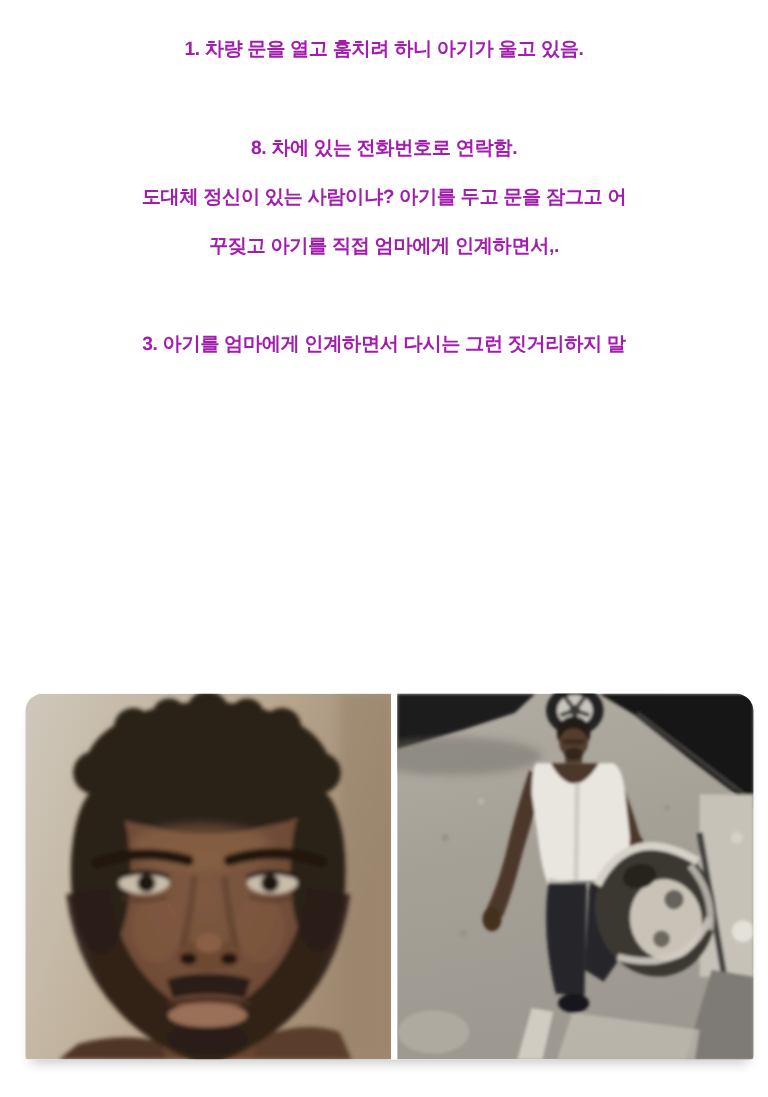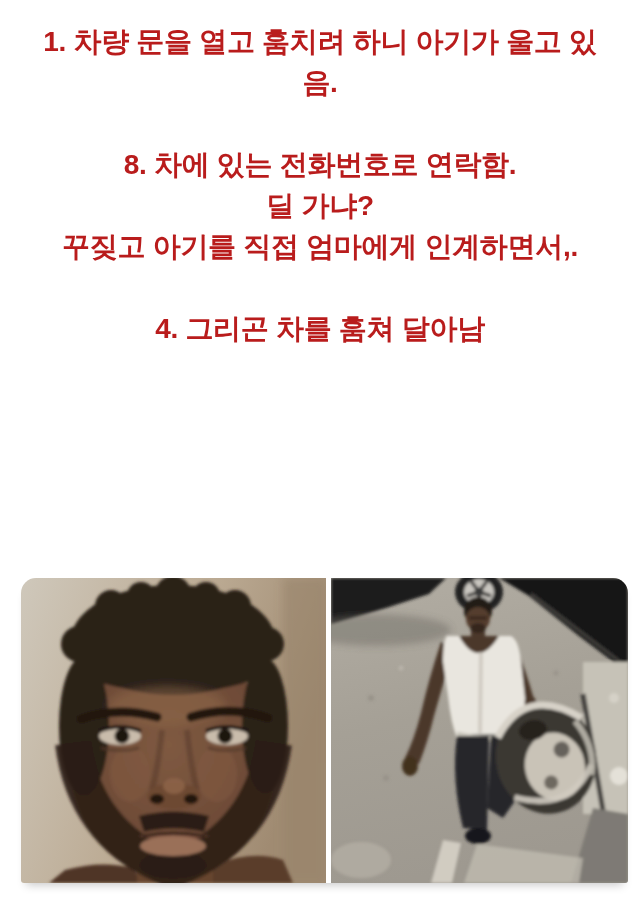--- a/index.html
+++ b/index.html
@@ -9,24 +9,24 @@
     position: relative;
     overflow: hidden;
     font-family: "Liberation Sans", sans-serif;
   }
   .story {
     position: absolute;
     top: 21px; left: 0;
     width: 640px;
     text-align: center;
     font-weight: bold;
-    font-size: 28px;
+    font-size: 16px;
     line-height: 41px;
     letter-spacing: -0.3px;
-    color: #b91c1c;
+    color: #a21caf;
   }
   .story .para { margin: 0 26px 41px 26px; }
   .story .para:last-child { margin-bottom: 0; }
   .photos {
     position: absolute;
     left: 21px; top: 578px;
     width: 607px; height: 305px;
     display: flex;
     border-radius: 15px 15px 3px 3px;
     overflow: hidden;
@@ -41,27 +41,25 @@
 </style>
 </head>
 <body>
 
 <div class="story">
   <div class="para">
     <div>1. 차량 문을 열고 훔치려 하니 아기가 울고 있음.</div>
   </div>
   <div class="para">
     <div>8. 차에 있는 전화번호로 연락함.</div>
-    <div>딜 가냐?</div>
+    <div>도대체 정신이 있는 사람이냐? 아기를 두고 문을 잠그고 어</div>
     <div>꾸짖고 아기를 직접 엄마에게 인계하면서,.</div>
   </div>
   <div class="para">
-  </div>
-  <div class="para">
-    <div>4. 그리곤 차를 훔쳐 달아남</div>
+    <div>3. 아기를 엄마에게 인계하면서 다시는 그런 짓거리하지 말</div>
   </div>
 </div>
 
 <div class="photos">
 
   <div class="photo photo-left">
     <svg width="305" height="305" viewBox="0 0 305 305">
       <defs>
         <linearGradient id="mgbg" x1="0" y1="0" x2="1" y2="0.35">
           <stop offset="0" stop-color="#cfc8bb"></stop>

